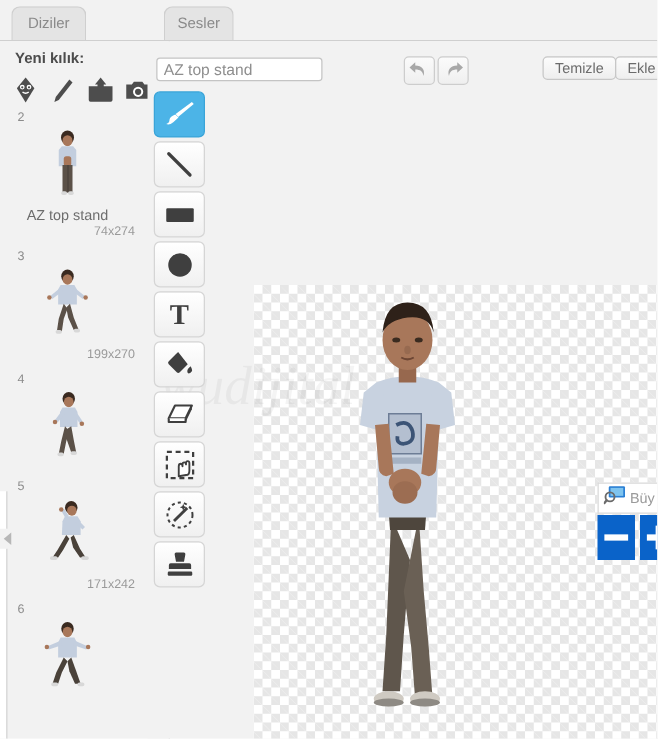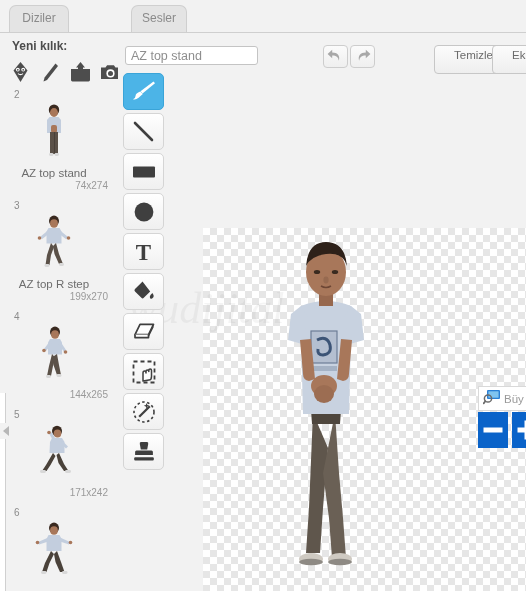--- a/index.html
+++ b/index.html
@@ -185,33 +185,33 @@
     background: linear-gradient(#fbfbfb, #efefef);
     cursor: pointer;
   }
   #undo-btn { left: 205px; }
   #redo-btn { left: 232px; }
   .hist-btn svg { position: absolute; left: 3px; top: 3px; }
 
   
   .txt-btn {
     position: absolute; top: 12px;
-    height: 29px;
+    height: 19px;
     box-sizing: border-box;
     border: 1px solid #c7c7c7;
     border-radius: 4px;
     background: linear-gradient(#fcfcfc, #eeeeee);
     font-family: "Liberation Sans", sans-serif;
     font-size: 11.5px;
     color: #6b6b6b;
     line-height: 19px;
     text-align: center;
     cursor: pointer;
     user-select: none;
-    padding: 0 19px;
+    padding: 0 9px;
   }
   #btn-clear { left: 316px; }
   #btn-add   { left: 374px; }
 
   
   #tools {
     position: absolute; left: 5px; top: 40px;
     width: 42px;
   }
   .tool {
@@ -394,42 +394,40 @@
               <path d="M30.5 18 L22 25 l1.8 2.2 L32 21 z" fill="#c3cede"></path>
               <path d="M41.5 18 L50 25 l-1.8 2.2 L40 21 z" fill="#c3cede"></path>
               <circle cx="21.5" cy="26" r="1.8" fill="#a8775a"></circle>
               <circle cx="50.5" cy="26" r="1.8" fill="#a8775a"></circle>
               <path d="M33 31 l-4 12 -1.5 10 h4 l1.5 -10 3 -8 z" fill="#5b5148"></path>
               <path d="M38 31 l3 11 4 10 h-4 l-4.5 -10 -1.5 -8 z" fill="#5b5148"></path>
               <rect x="26.5" y="52" width="5" height="3" rx="1.4" fill="#d8d8d8"></rect>
               <rect x="41" y="51" width="5" height="3" rx="1.4" fill="#d8d8d8"></rect>
             </svg>
           </div>
-          <div class="ci-name">AZ top R step</div>
           <div class="ci-dims">199x270</div>
         </div>
 
         <div class="costume-item">
           <div class="ci-num">4</div>
           <div class="ci-thumb">
             <svg width="72" height="64" viewBox="0 0 72 64">
               <ellipse cx="37" cy="9" rx="5" ry="5.4" fill="#3a2a20"></ellipse>
               <ellipse cx="37" cy="11.5" rx="3.9" ry="4.2" fill="#a8775a"></ellipse>
               <path d="M32 16 h10 l2 3.5 v12 h-14 v-12 z" fill="#c3cede"></path>
               <path d="M32 18 L26 26 l2 2 L34 21 z" fill="#c3cede"></path>
               <path d="M42 18 L48 27 l-2.2 1.8 L40.5 21 z" fill="#c3cede"></path>
               <circle cx="26" cy="27.5" r="1.8" fill="#a8775a"></circle>
               <circle cx="47.5" cy="29" r="1.8" fill="#a8775a"></circle>
               <path d="M34 31 l-3 12 -2 10 h4 l2 -10 2.5 -8 z" fill="#5b5148"></path>
               <path d="M39 31 l2 11 2 10 h-4 l-3.5 -10 -1 -8 z" fill="#5b5148"></path>
               <rect x="28" y="52" width="5" height="3" rx="1.4" fill="#d8d8d8"></rect>
               <rect x="38.5" y="51" width="5" height="3" rx="1.4" fill="#d8d8d8"></rect>
             </svg>
           </div>
-          <div class="ci-dims">144x265</div>
         </div>
 
         <div class="costume-item">
           <div class="ci-num">5</div>
           <div class="ci-thumb">
             <svg width="72" height="64" viewBox="0 0 72 64">
               <ellipse cx="39" cy="10" rx="5" ry="5.2" fill="#3a2a20"></ellipse>
               <ellipse cx="39.5" cy="12.5" rx="3.8" ry="4" fill="#a8775a"></ellipse>
               <path d="M34 17 h10 l2.5 4 v11 h-15 l0.5 -11 z" fill="#c3cede"></path>
               <path d="M34.5 18.5 L31 12.5 l2.5 -1.2 3.5 5.5 z" fill="#c3cede"></path>

